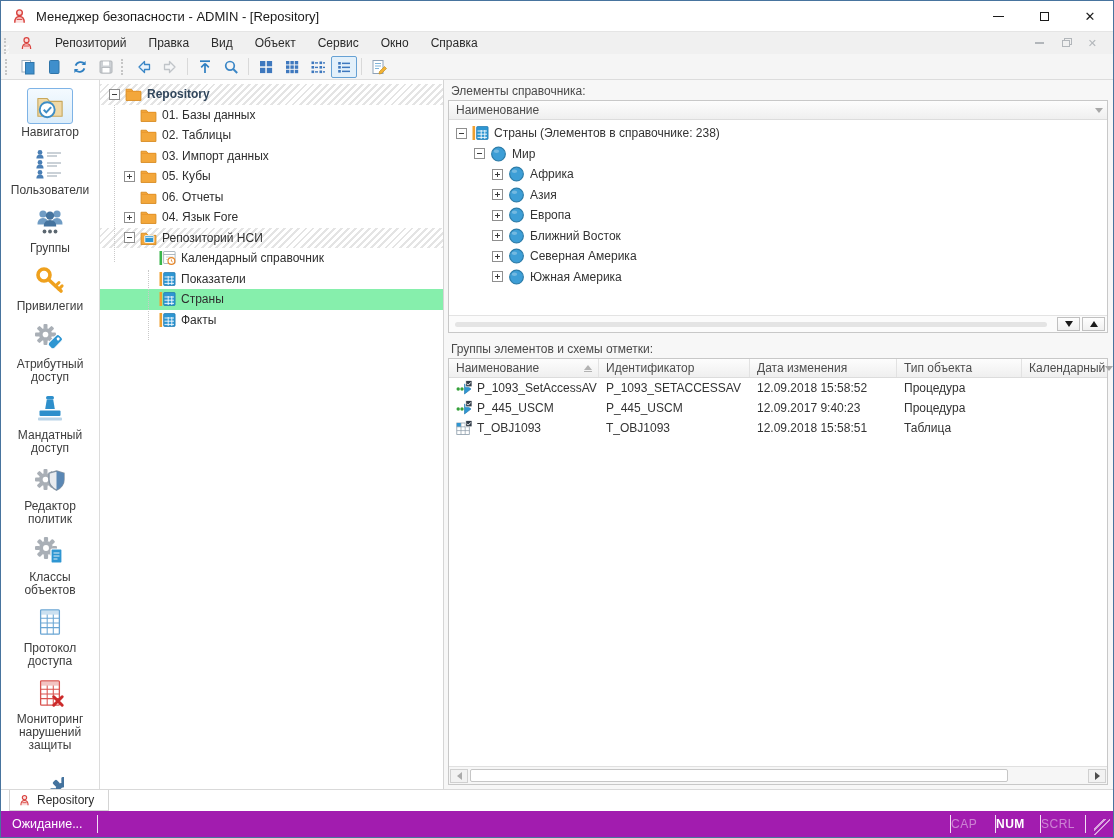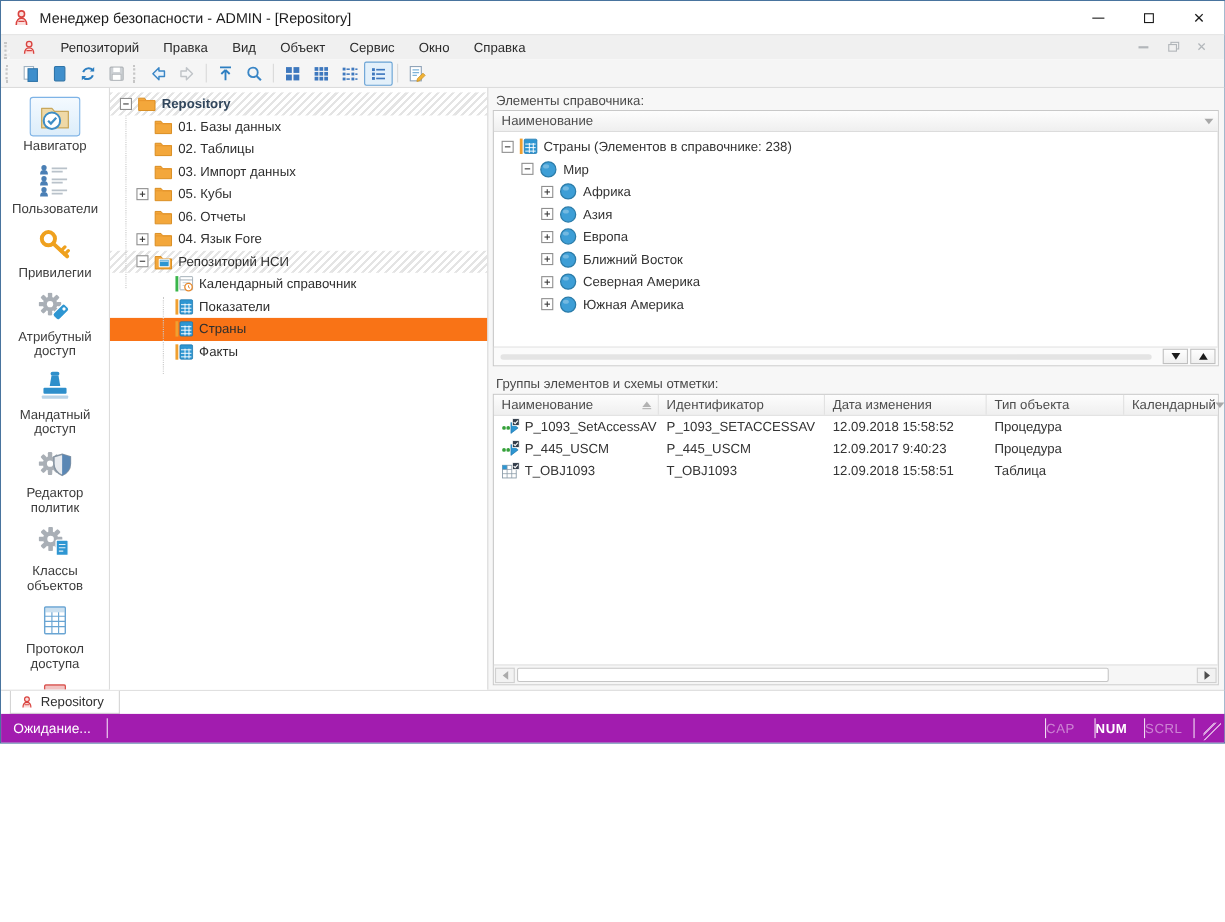--- a/index.html
+++ b/index.html
@@ -1,18 +1,18 @@
 <!DOCTYPE html>
 <html><head>
 <meta charset="utf-8">
 <style>
   *{box-sizing:border-box;margin:0;padding:0}
   html,body{width:1114px;height:838px;overflow:hidden}
   body{font-family:"Liberation Sans","DejaVu Sans",sans-serif;font-size:12px;color:#333;background:#fff}
-  .window{width:1114px;height:676px;border:1px solid #48749e;display:flex;flex-direction:column;background:#fff}
+  .window{width:1114px;height:838px;border:1px solid #48749e;display:flex;flex-direction:column;background:#fff}
 
   
   .titlebar{height:30px;display:flex;align-items:center;background:#fff;flex:0 0 auto}
   .titlebar .logo{margin:0 8px 0 10px}
   .title-text{font-size:13px;color:#1b1b1b}
   .win-controls{margin-left:auto;display:flex;height:100%}
   .win-btn{width:46px;height:100%;display:flex;align-items:center;justify-content:center;cursor:default}
   .glyph-min{width:11px;height:1px;background:#1b1b1b}
   .glyph-max{width:9px;height:9px;border:1px solid #1b1b1b}
   .glyph-close{font-size:13px;color:#1b1b1b;line-height:1}
@@ -44,21 +44,21 @@
   .side-item.selected .side-iconwrap{width:46px;border:1px solid #7eb3e6;border-radius:3px;background:linear-gradient(#f4faff,#dcedfa)}
   .side-label{margin-top:2px;text-align:center;line-height:13px;color:#3c3c3c;font-size:12px}
 
   
   .treepanel{width:344px;flex:0 0 auto;background:#fff;border-right:1px solid #d5d5d5;padding-top:4px;position:relative;overflow:hidden}
   .tline{position:absolute;border-left:1px dotted #c9c9c9;width:0}
   .trow{height:20.5px;display:flex;align-items:center;gap:5px;cursor:default;white-space:nowrap}
   .trow .lbl{color:#2e2e2e}
   .trow.root .lbl{font-weight:bold;color:#31465c}
   .hatch{background:repeating-linear-gradient(135deg,#e4e4e4 0 2px,rgba(0,0,0,0) 2px 5px)}
-  .sel{background:#f97316}
+  .sel{background:#86efac}
   .pad0{padding-left:9px}.pad1{padding-left:24px}.pad2{padding-left:59px}
   .expander{width:11px;height:11px;flex:0 0 auto;border:1px solid #8f8f8f;background:#fff;position:relative}
   .expander::before{content:"";position:absolute;left:2px;right:2px;top:4px;height:1px;background:#3c3c3c}
   .expander.plus::after{content:"";position:absolute;top:2px;bottom:2px;left:4px;width:1px;background:#3c3c3c}
   .exp-spacer{width:11px;flex:0 0 auto}
 
   
   .rightpane{flex:1 1 auto;display:flex;flex-direction:column;background:#f7f7f7;padding:2px 5px 4px 4px;min-width:0}
   .pane-label{height:18px;display:flex;align-items:center;color:#4a4a4a;padding-left:3px;flex:0 0 auto}
   .pane-box{background:#fff;border:1px solid #c8c8c8;display:flex;flex-direction:column;min-height:0}
@@ -385,20 +385,42 @@
                   <circle cx="6" cy="23.4" r="2.4" fill="currentColor"></circle>
                   <path d="M2.4 29.6 Q2.4 25.6 6 25.6 Q9.6 25.6 9.6 29.6 Z" fill="currentColor"></path>
                 </g>
               <path d="M13 24 h14 M13 27 h10" stroke="#b9c2ca" stroke-width="1.6"></path>
             </g>
           </svg>
         </div>
         <div class="side-label">Пользователи</div>
       </div>
 
+      <div class="side-item">
+        <div class="side-iconwrap">
+          <svg width="32" height="30" viewBox="0 0 32 30">
+            <g fill="#6f9cc4">
+                <circle cx="9" cy="7" r="3.6"></circle>
+                <path d="M3.5 17.5 Q3.5 11 9 11 Q14.5 11 14.5 17.5 Z"></path>
+              </g>
+            <g fill="#6f9cc4">
+                <circle cx="23" cy="7" r="3.6"></circle>
+                <path d="M17.5 17.5 Q17.5 11 23 11 Q28.5 11 28.5 17.5 Z"></path>
+              </g>
+            <g fill="#44739e">
+                <circle cx="16" cy="8.6" r="4.2"></circle>
+                <path d="M9.8 19.5 Q9.8 13 16 13 Q22.2 13 22.2 19.5 Z"></path>
+              </g>
+            <circle cx="10.5" cy="24.5" r="1.9" fill="#5c6770"></circle>
+              <circle cx="16" cy="24.5" r="1.9" fill="#5c6770"></circle>
+              <circle cx="21.5" cy="24.5" r="1.9" fill="#5c6770"></circle>
+          </svg>
+        </div>
+        <div class="side-label">Группы</div>
+      </div>
 
       <div class="side-item">
         <div class="side-iconwrap">
           <svg width="32" height="30" viewBox="0 0 32 30">
             <circle cx="10" cy="10" r="6" fill="none" stroke="#efa11e" stroke-width="3.6"></circle>
             <path d="M14.5 14.5 L27 26" stroke="#efa11e" stroke-width="3.6" stroke-linecap="round"></path>
             <path d="M21.5 21 l3.5-3.5 M24.8 24.2 l3.3-3.3" stroke="#efa11e" stroke-width="3" stroke-linecap="round"></path>
           </svg>
         </div>
         <div class="side-label">Привилегии</div>

